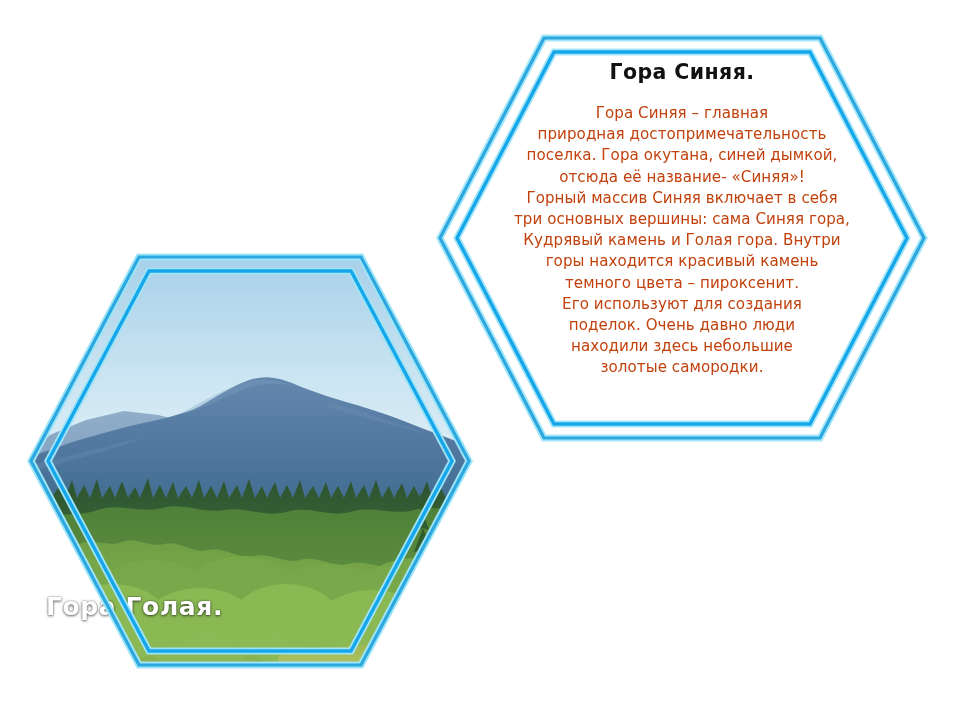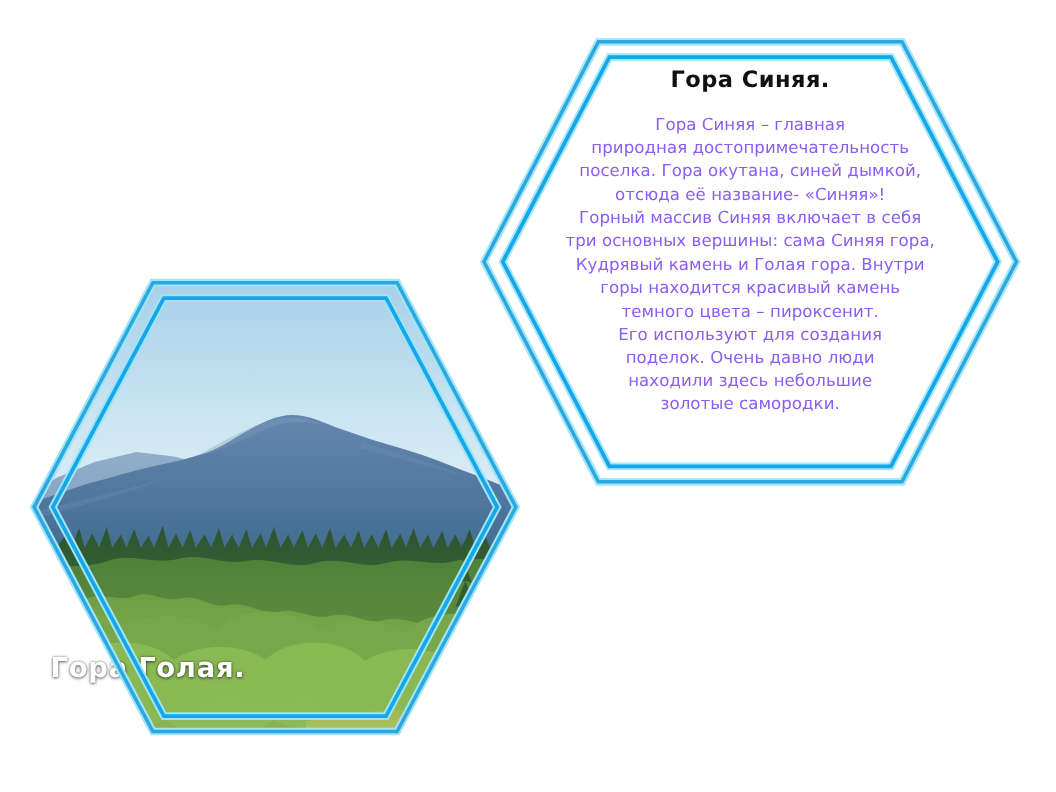--- a/index.html
+++ b/index.html
@@ -22,21 +22,21 @@
     position:absolute;left:56px;top:14px;width:380px;height:386px;
     display:flex;flex-direction:column;align-items:center;
     text-align:center;
   }
   #hex-title{
     font-size:20.5px;font-weight:bold;color:#111111;
     letter-spacing:.4px;margin-top:12px;white-space:nowrap;
   }
   #hex-body{
     margin-top:19px;
-    font-size:15.1px;line-height:21.2px;color:#8b5cf6;
+    font-size:15.1px;line-height:21.2px;color:#c2410c;
     letter-spacing:.05px;white-space:pre-line;
   }
 
   
   #photo-hex{left:28px;top:252px;width:444px;height:424px;}
   #photo-clip{
     position:absolute;left:0;top:0;width:444px;height:424px;
     -webkit-clip-path:polygon(25.2% 1.6%, 74.8% 1.6%, 100% 49.2%, 74.8% 96.8%, 25.2% 96.8%, 0.4% 49.2%);
     clip-path:polygon(25.2% 1.6%, 74.8% 1.6%, 100% 49.2%, 74.8% 96.8%, 25.2% 96.8%, 0.4% 49.2%);
     overflow:hidden;

